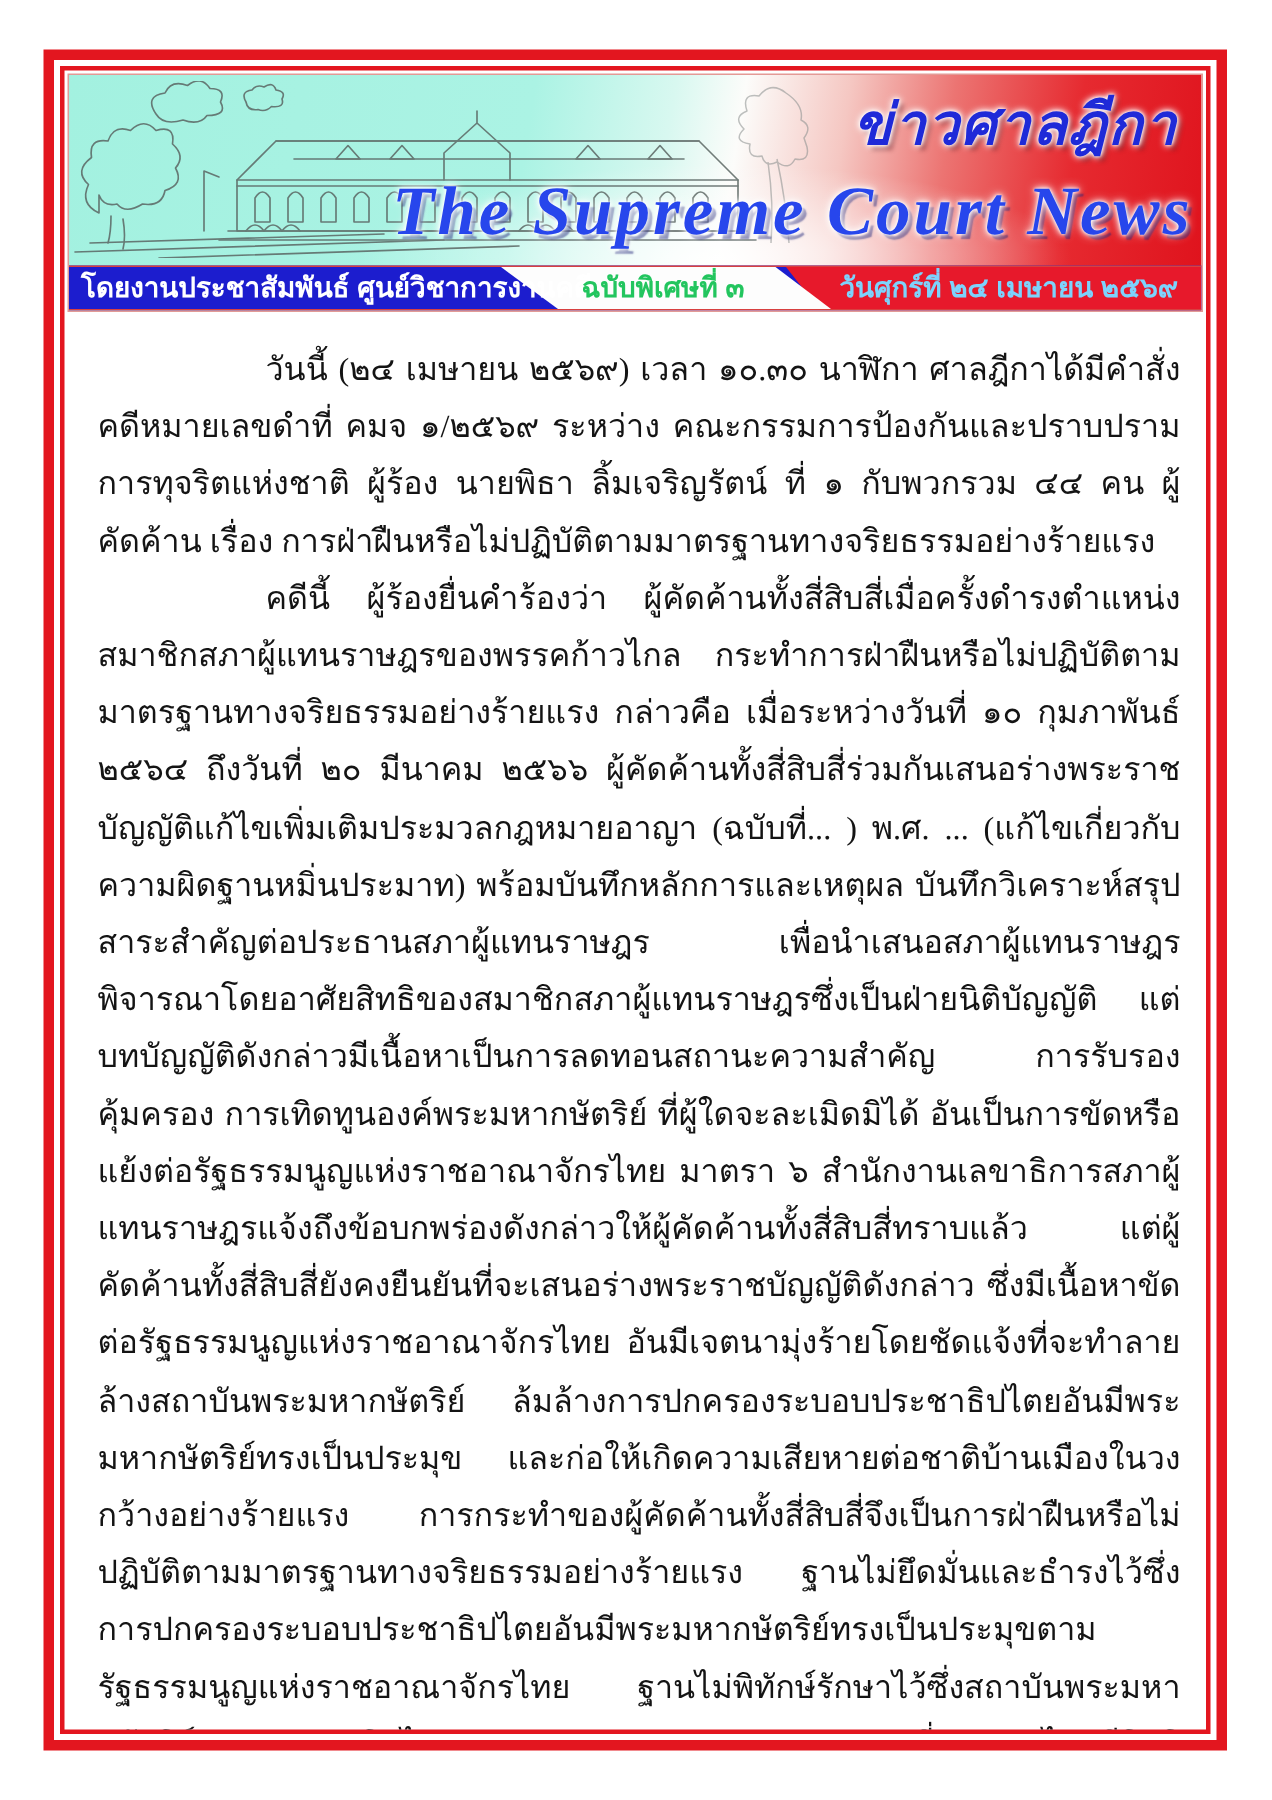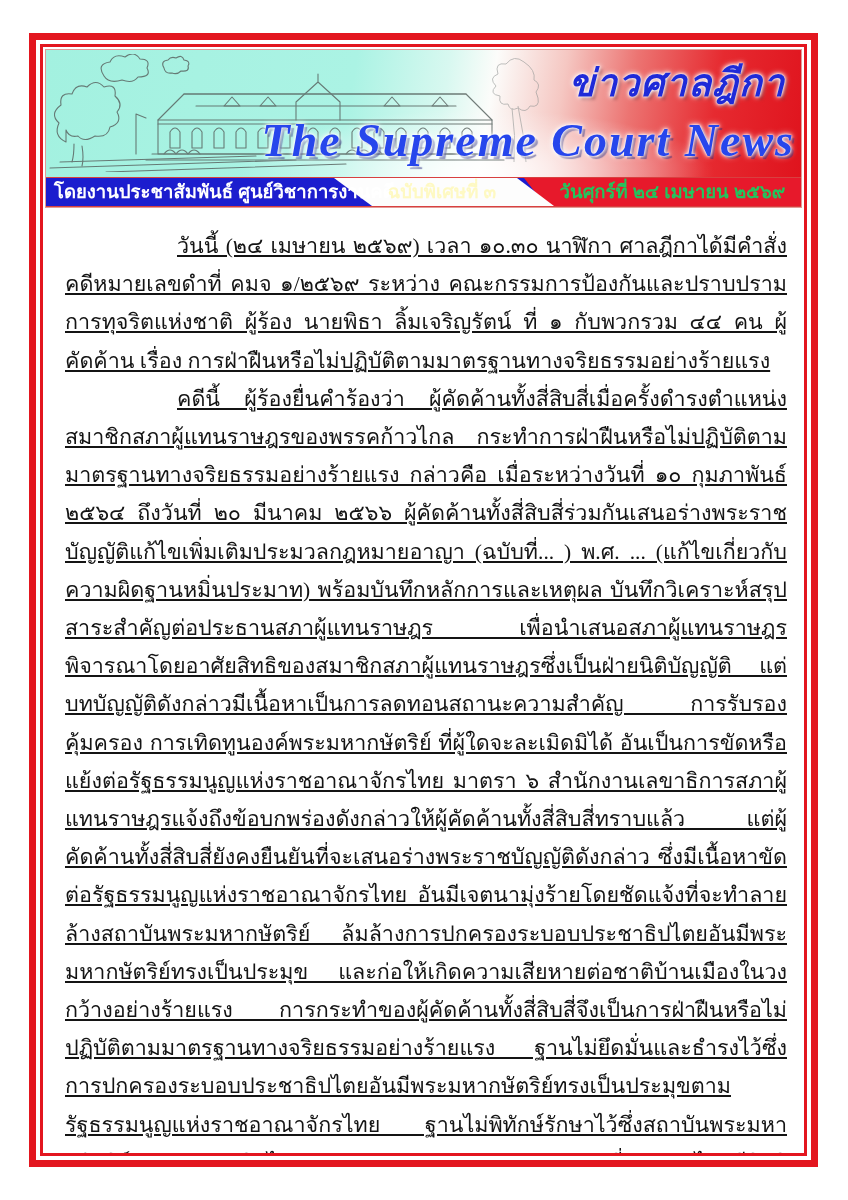--- a/index.html
+++ b/index.html
@@ -49,29 +49,29 @@
   .bar-white{
     position:absolute;top:0;bottom:0;left:288px;width:220px;background:#fdfdfd;
     clip-path:polygon(0 0,183px 0,220px 100%,38px 100%);
   }
   .bar-text{
     position:absolute;top:0;height:28px;line-height:28px;text-align:center;
     font-family:"Liberation Sans","DejaVu Sans",sans-serif;
     font-size:18.5px;font-weight:bold;white-space:nowrap;
   }
   .bar-text-left{left:8px;width:286px;color:#ffffff;}
-  .bar-text-center{left:306px;width:180px;color:#fef9c3;}
-  .bar-text-right{left:506px;right:8px;color:#22c55e;}
+  .bar-text-center{left:306px;width:180px;color:#22c55e;}
+  .bar-text-right{left:506px;right:8px;color:#7dd3fc;}
   
   .article{
     padding:19px 15px 0 20px;
     font-size:21.5px;line-height:38.2px;color:#141414;
     text-align:justify;
   }
-  .article p{margin:0;text-indent:112px;text-decoration:underline;}
+  .article p{margin:0;text-indent:112px;}
 </style>
 </head>
 <body>
 
 <div class="page">
   <div class="frame">
     <div class="frame-inner">
 
       <header class="banner">
 

